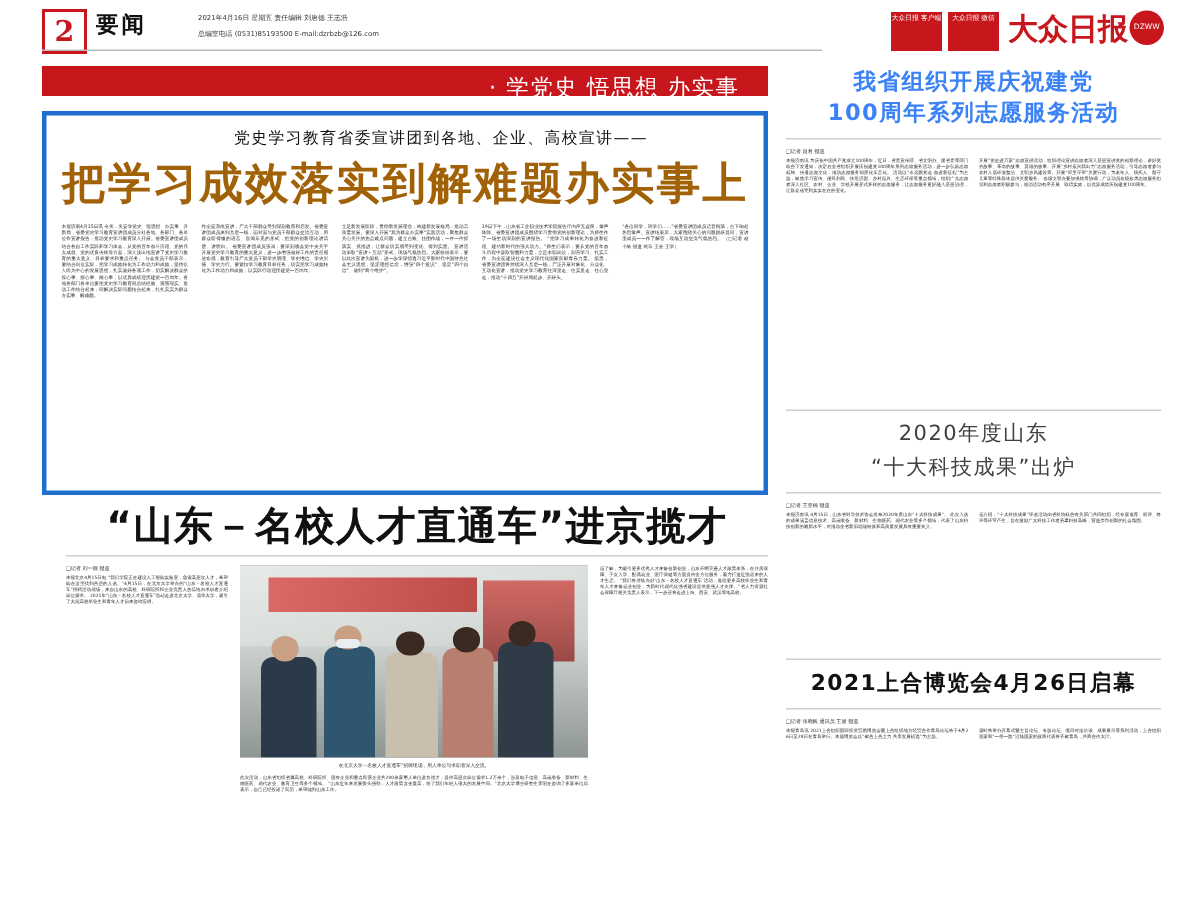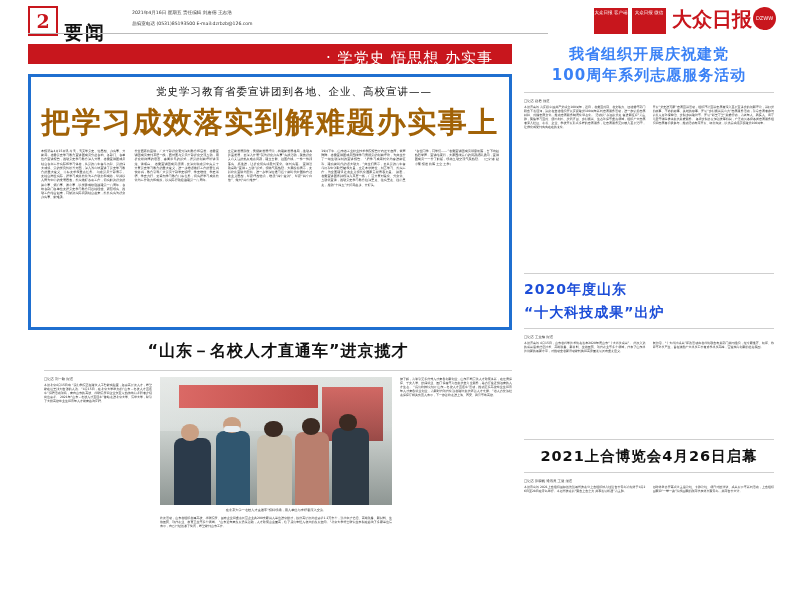--- a/index.html
+++ b/index.html
@@ -39,22 +39,22 @@
     color: #c8161d;
     font-size: 19px;
     font-weight: bold;
     text-align: center;
     line-height: 26px;
     font-family: "DejaVu Serif", serif;
   }
   .section-title {
     position: absolute;
     left: 36px;
-    top: 14px;
-    font-size: 19px;
+    top: 1px;
+    font-size: 15px;
     font-weight: bold;
     color: #111;
     letter-spacing: 2px;
     font-family: "DejaVu Sans", sans-serif;
   }
   .masthead-meta {
     position: absolute;
     left: 104px;
     top: 2px;
     font-size: 4.6px;
@@ -234,23 +234,23 @@
     background: #cfcfcf;
     margin: 6px 0;
   }
   .rc-body {
     display: flex;
     gap: 7px;
   }
   .rc-body .txt { font-size: 3.0px; line-height: 4.0px; }
   .rc-head2 {
     font-size: 14px;
-    font-weight: bold;
-    color: #1d4ed8;
-    text-align: left;
+    font-weight: normal;
+    color: #404040;
+    text-align: center;
     letter-spacing: 1px;
     line-height: 19px;
     margin-top: 4px;
   }
   .rc-head3 {
     font-size: 14.5px;
     font-weight: bold;
     color: #111;
     text-align: center;
     letter-spacing: 1px;
@@ -265,21 +265,21 @@
   
   .feature {
     position: absolute;
     left: 44px;
     top: 336px;
     width: 468px;
     bottom: 6px;
   }
   .feature-headline {
     text-align: center;
-    font-size: 16px;
+    font-size: 26px;
     font-weight: bold;
     color: #111;
     letter-spacing: 1px;
     line-height: 30px;
     font-family: "DejaVu Sans", sans-serif;
   }
   .feature-rule {
     height: 1px;
     background: #cfcfcf;
     margin: 4px 0 6px 0;

